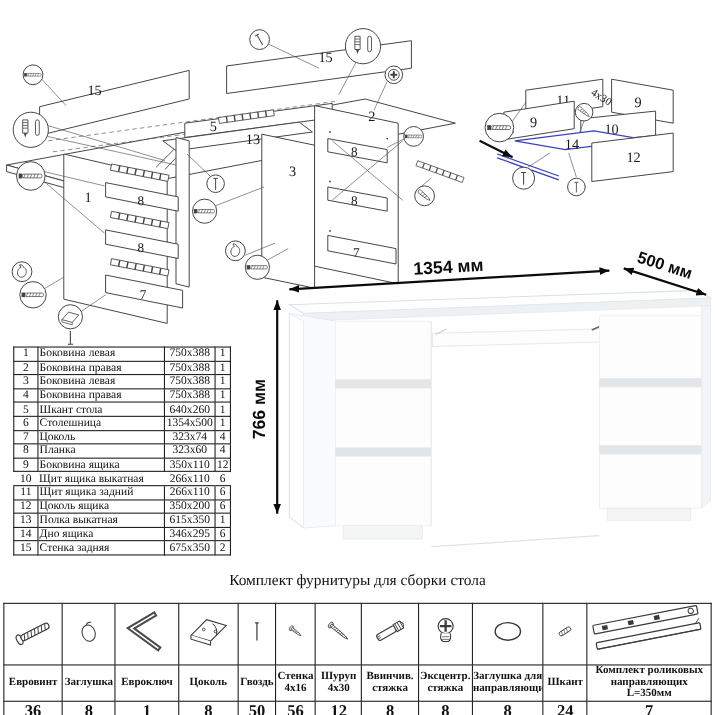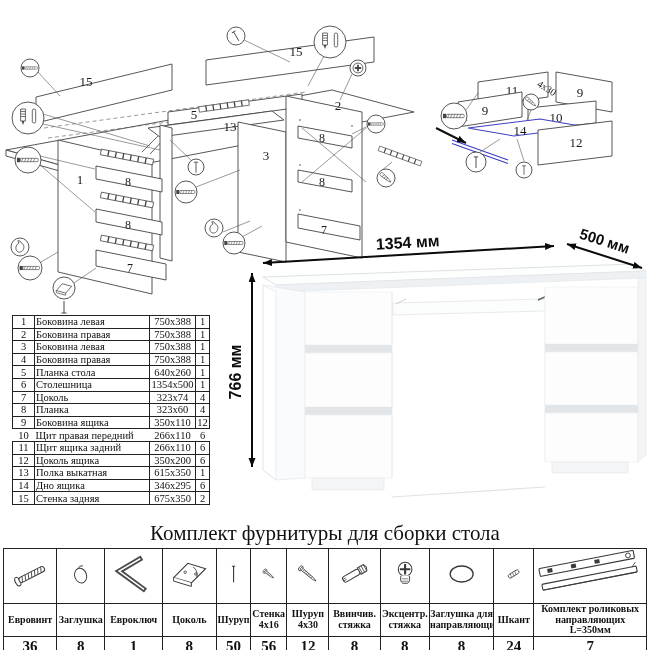--- a/index.html
+++ b/index.html
@@ -14,21 +14,21 @@
 
   
   .parts{position:absolute;left:12px;top:315px;width:197px;border-collapse:collapse;table-layout:fixed;
          font-size:10.5px;line-height:1.05;color:#111;}
   .parts td{border:1px solid #222;padding:0 1px;height:11.6px;overflow:hidden;white-space:nowrap;}
   .parts td.c{text-align:center;}
   .parts tr.nb td{border-left:0;border-right:0;}
 
   
   .hw-title{position:absolute;left:0;top:521px;width:650px;text-align:center;
-            font-size:21px;color:#111;}
+            font-size:14px;color:#111;}
   .hw{position:absolute;left:3px;top:548px;width:644px;border-collapse:collapse;table-layout:fixed;
       text-align:center;color:#111;font-weight:bold;}
   .hw td{border:1px solid #222;padding:0;overflow:hidden;}
   .hw tr.ico td{height:53px;}
   .hw tr.nm td{height:22px;font-size:10px;line-height:1.05;}
   .hw tr.qt td{height:19px;font-size:15px;}
 </style>
 </head>
 <body>
 
@@ -292,21 +292,21 @@
           <td class="c">1</td>
         </tr>
       <tr>
           <td class="c">4</td>
           <td>Боковина правая</td>
           <td class="c">750x388</td>
           <td class="c">1</td>
         </tr>
       <tr>
           <td class="c">5</td>
-          <td>Планка стола</td>
+          <td>Шкант стола</td>
           <td class="c">640x260</td>
           <td class="c">1</td>
         </tr>
       <tr>
           <td class="c">6</td>
           <td>Столешница</td>
           <td class="c">1354x500</td>
           <td class="c">1</td>
         </tr>
       <tr>
@@ -322,21 +322,21 @@
           <td class="c">4</td>
         </tr>
       <tr>
           <td class="c">9</td>
           <td>Боковина ящика</td>
           <td class="c">350x110</td>
           <td class="c">12</td>
         </tr>
       <tr class="nb">
           <td class="c">10</td>
-          <td>Щит правая передний</td>
+          <td>Щит ящика выкатная</td>
           <td class="c">266x110</td>
           <td class="c">6</td>
         </tr>
       <tr>
           <td class="c">11</td>
           <td>Щит ящика задний</td>
           <td class="c">266x110</td>
           <td class="c">6</td>
         </tr>
       <tr>
@@ -481,21 +481,21 @@
               <path d="M6,32 L102,32 M98,26 l4,-4" stroke="#3a3a3a" stroke-width="0.8" fill="none"></path>
             </g>
           </svg>
         </td>
       </tr>
       <tr class="nm">
         <td>Евровинт</td>
         <td>Заглушка</td>
         <td>Евроключ</td>
         <td>Цоколь</td>
-        <td>Шуруп</td>
+        <td>Гвоздь</td>
         <td>Стенка 4x16</td>
         <td>Шуруп 4x30</td>
         <td>Ввинчив. стяжка</td>
         <td>Эксцентр. стяжка</td>
         <td>Заглушка для направляющих</td>
         <td>Шкант</td>
         <td>Комплект роликовых направляющих L=350мм</td>
       </tr>
       <tr class="qt">
         <td>36</td>

